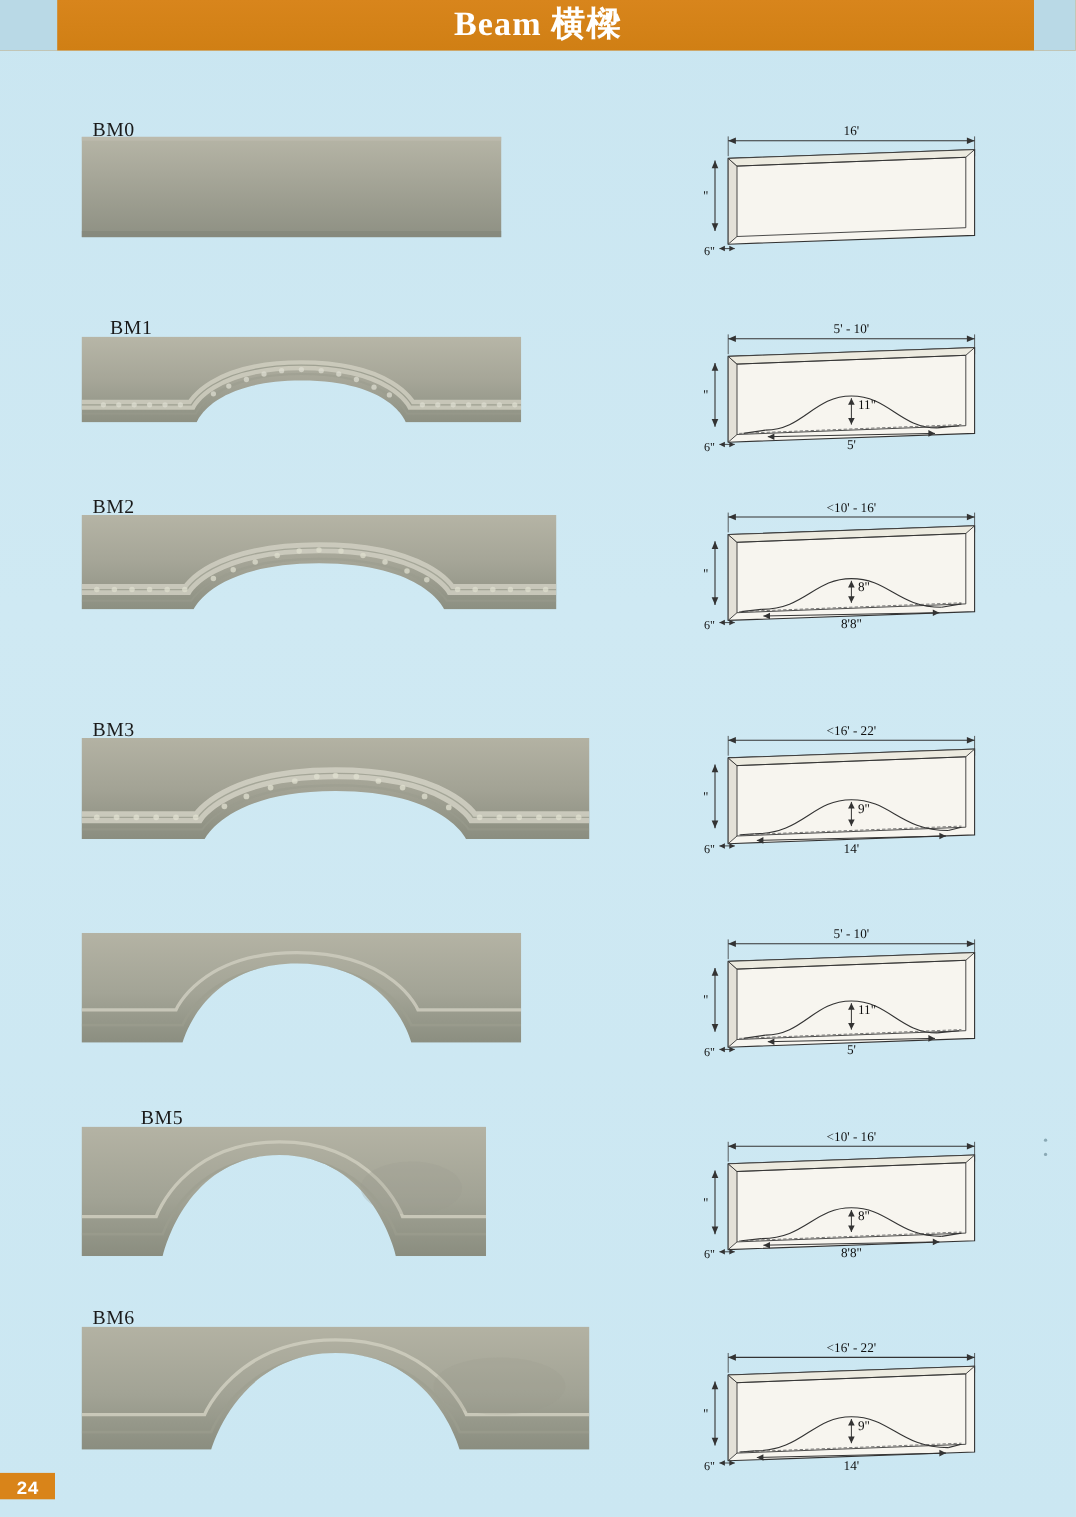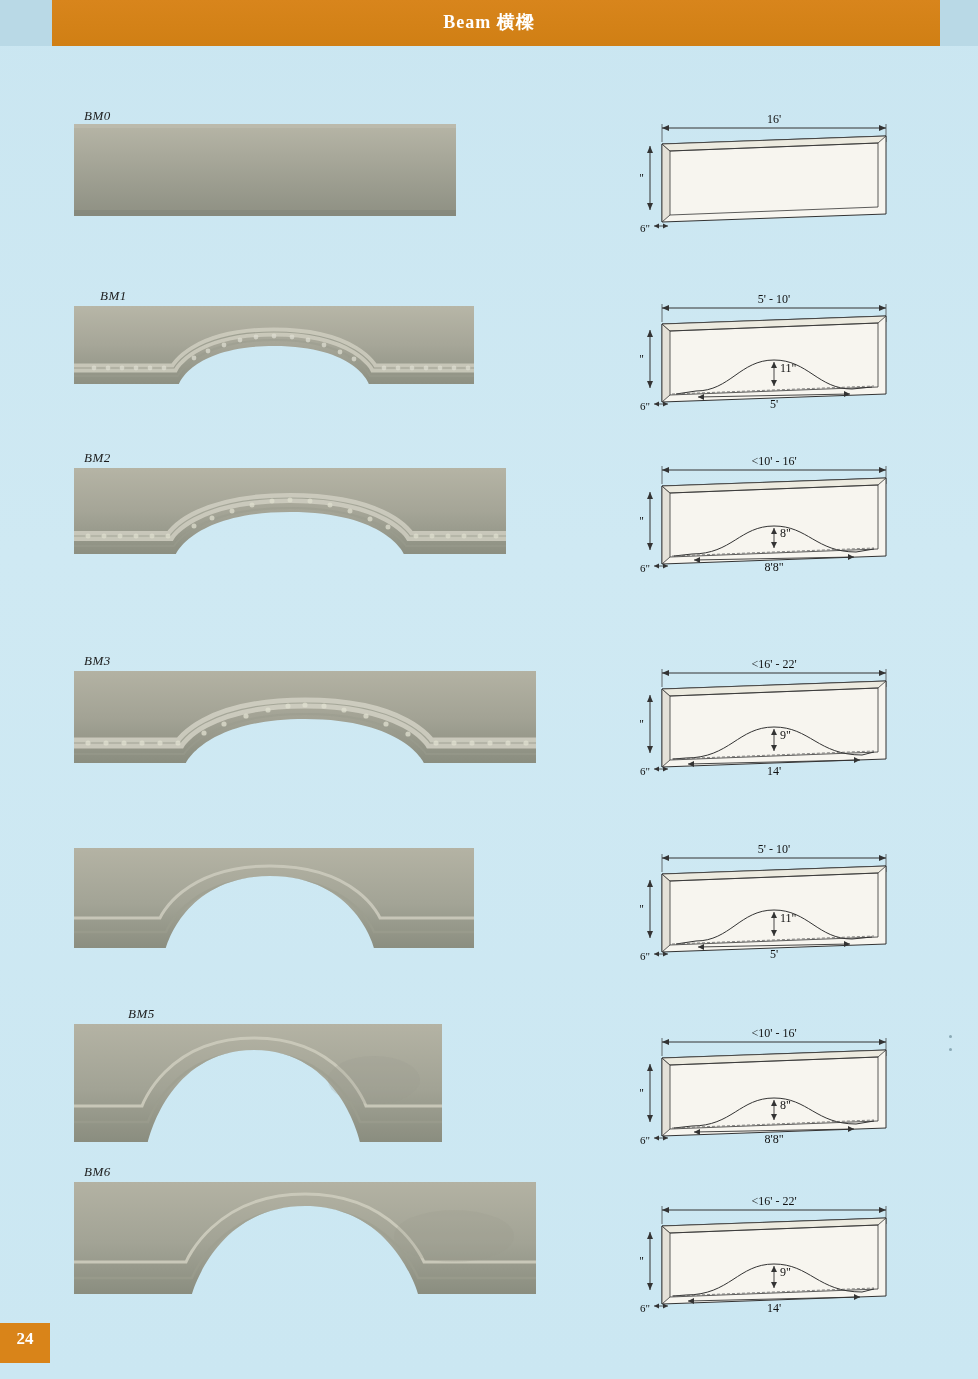--- a/index.html
+++ b/index.html
@@ -30,21 +30,21 @@
     background: #d98419;
     background: linear-gradient(to bottom,#d8851c 0%, #d07f14 100%);
   }
   .header .title {
     position: absolute;
     left: 0; top: 0;
     width: 978px;
     line-height: 44px;
     text-align: center;
     color: #ffffff;
-    font-size: 18px;
+    font-size: 31px;
     font-weight: bold;
     letter-spacing: 1px;
     font-family: "Liberation Serif", serif;
   }
   .header-left-strip {
     position: absolute;
     left: 0; top: 0;
     width: 52px;
     height: 46px;
     background: #b9d9e6;
@@ -55,42 +55,41 @@
     width: 38px;
     height: 46px;
     background: #b9d9e6;
   }
   
   .page-number {
     position: absolute;
     left: 0;
     bottom: 16px;
     width: 50px;
-    height: 40px;
+    height: 24px;
     background: #d98419;
     color: #fff;
     font-size: 17px;
     font-weight: bold;
     text-align: center;
     line-height: 32px;
-    font-family: Liberation Serif, serif;
+    font-family: Liberation Mono, monospace;
   }
   
   .row {
     position: absolute;
     left: 0;
     width: 978px;
   }
   .label {
     position: absolute;
-    font-size: 13px;
+    font-size: 18px;
     color: #1a1a1a;
     font-family: "Liberation Serif", serif;
     letter-spacing: .5px;
-    font-style: italic;
   }
   
   .photo {
     position: absolute;
     overflow: hidden;
   }
   .photo svg { display:block; }
 
   
   .drawing { position: absolute; }
@@ -527,21 +526,21 @@
         <path d="M10,98 l-3,-7 l6,0 z" fill="#333"></path>
         <text x="4" y="73" font-family="Liberation Serif, serif" font-size="12" text-anchor="end" fill="#111">2"</text>
         <line x1="14" y1="114" x2="28" y2="114" stroke="#333" stroke-width="0.8"></line>
         <path d="M14,114 l5,-2.5 l0,5 z" fill="#333"></path>
         <path d="M28,114 l-5,-2.5 l0,5 z" fill="#333"></path>
         <text x="10" y="120" font-family="Liberation Serif, serif" font-size="11" text-anchor="end" fill="#111">6"</text>
       </svg>
     </div>
   </div>
 
-  <div class="row" style="top:1156px;height:160px">
+  <div class="row" style="top:1180px;height:160px">
     <div class="label" style="left:84px; top:8px;">BM6</div>
 
     <div class="photo" style="left:74px; top:26px; width:462px; height:112px;">
       <svg width="462" height="112" viewBox="0 0 462 112">
         <defs>
           <linearGradient id="g6" x1="0" y1="0" x2="0" y2="1">
             <stop offset="0%" stop-color="#b3b2a3"></stop>
             <stop offset="55%" stop-color="#a2a395"></stop>
             <stop offset="100%" stop-color="#8a8d7f"></stop>
           </linearGradient>

